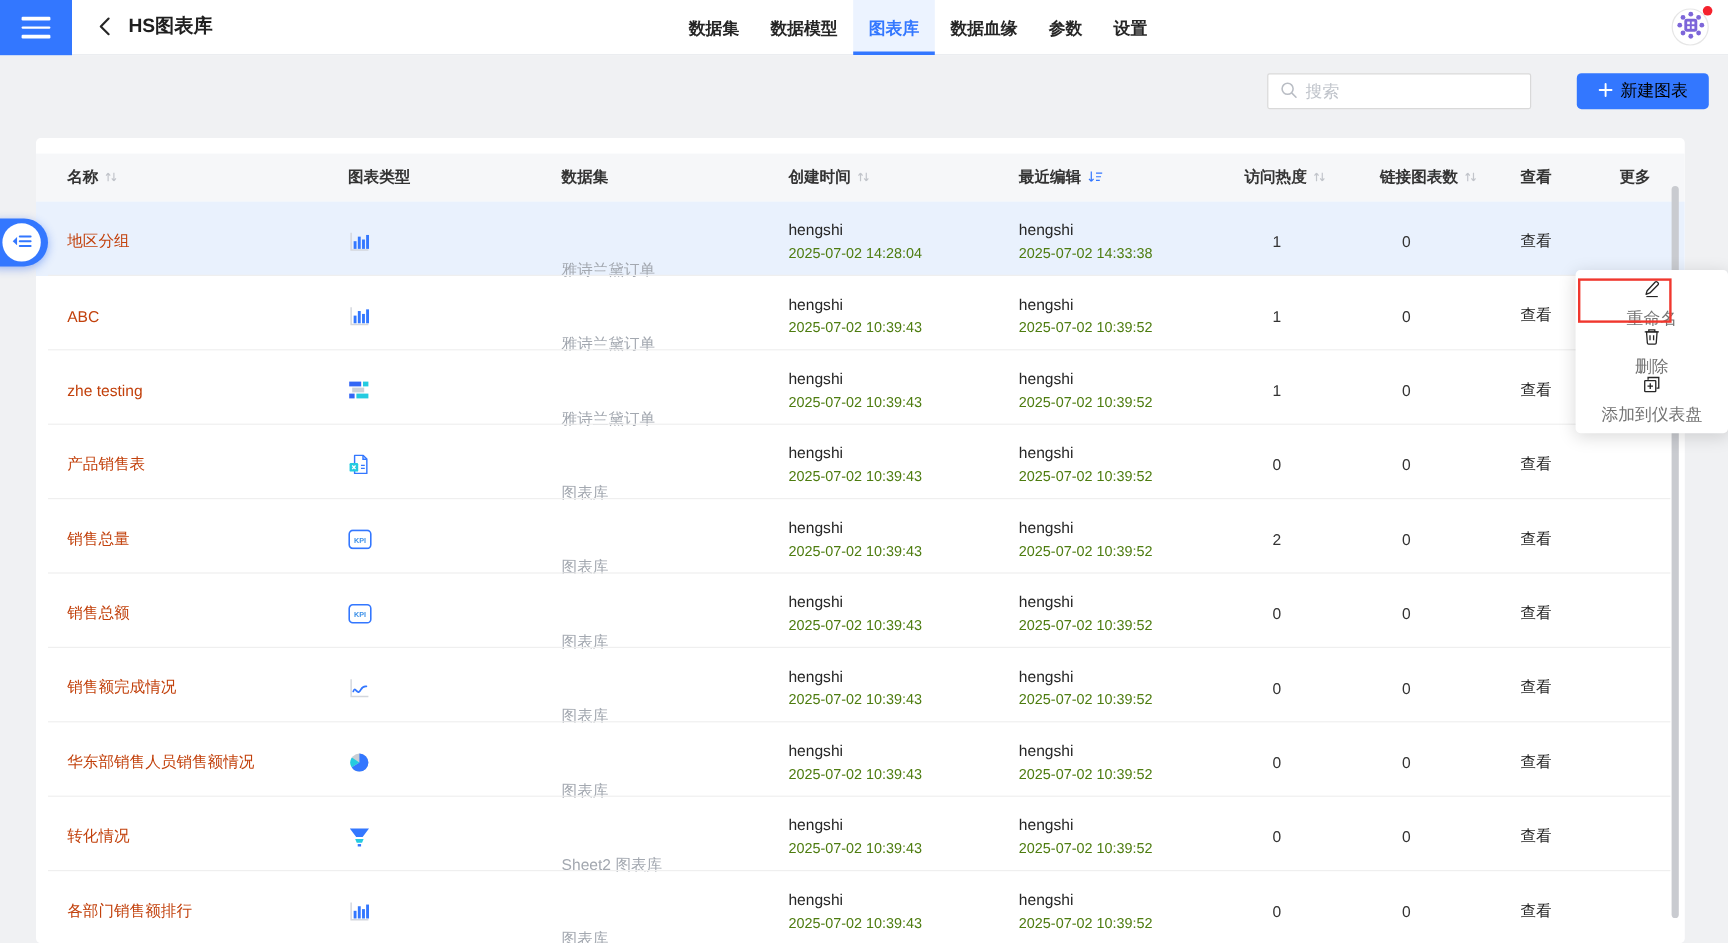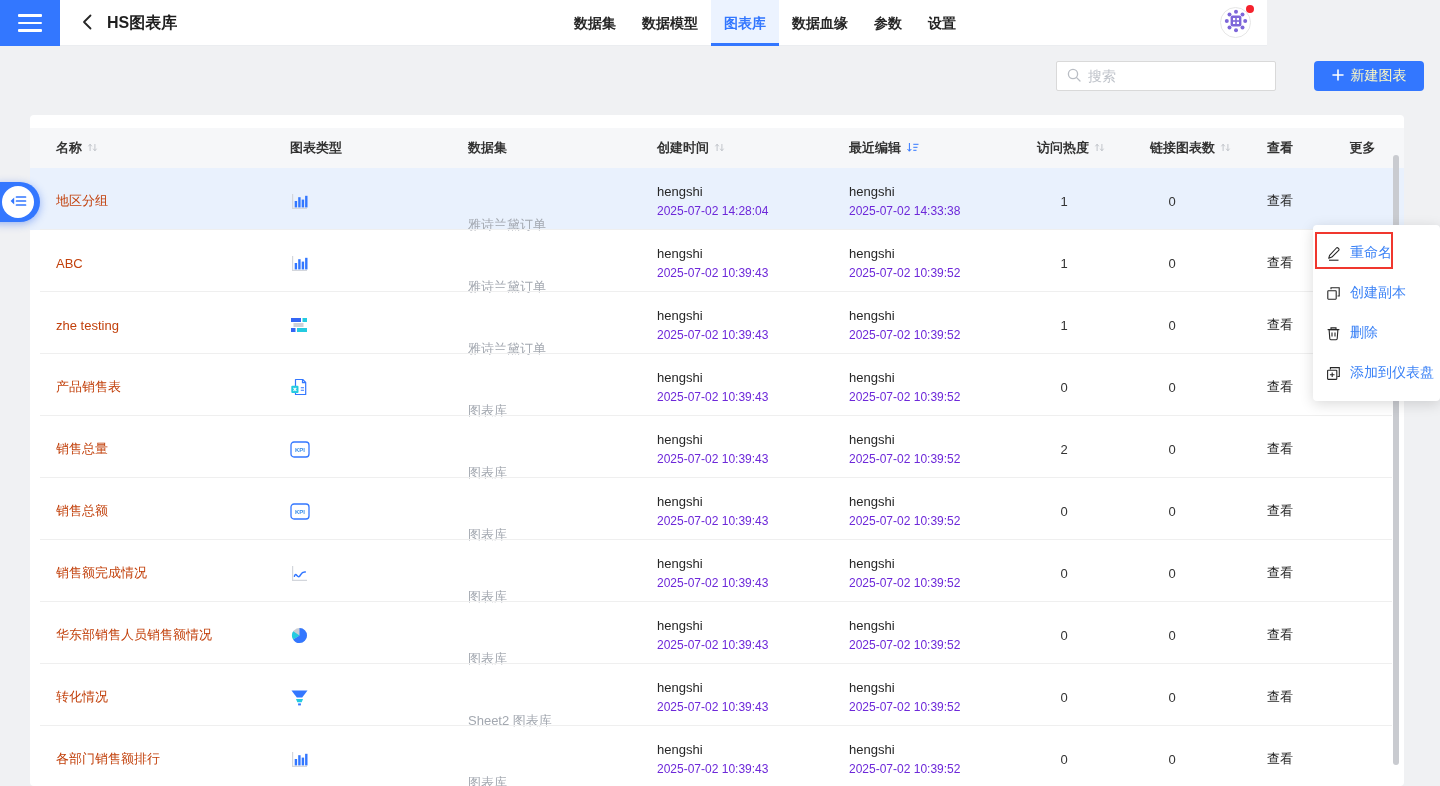--- a/index.html
+++ b/index.html
@@ -6,63 +6,63 @@
   html,body { width:1440px; height:786px; }
   body {
     position: relative;
     overflow: hidden;
     background: #f0f1f3;
     font-family: "Liberation Sans", "DejaVu Sans", sans-serif;
     color: #262626;
     font-size: 13px;
   }
   
-  .navbar { position:absolute; top:0; left:0; width:1267px; height:46px; background:#fff; border-bottom:1px solid #ebedf0; z-index:40; }
+  .navbar { position:absolute; top:0; left:0; width:1440px; height:46px; background:#fff; border-bottom:1px solid #ebedf0; z-index:40; }
   .hamburger { position:absolute; left:0; top:0; width:60px; height:46px; background:#3377ff; display:flex; flex-direction:column; justify-content:center; align-items:center; gap:5px; cursor:pointer; }
   .hamburger span { width:24px; height:2.5px; background:#fff; border-radius:1px; }
   .back-btn { position:absolute; left:74px; top:0; width:26px; height:46px; display:flex; align-items:center; justify-content:center; cursor:pointer; }
   .page-title { position:absolute; left:107px; top:0; height:46px; line-height:46px; font-size:16px; font-weight:700; color:#1f1f1f; }
   .nav-tabs { position:absolute; left:561px; top:0; height:46px; display:flex; }
   .nav-tab { height:46px; line-height:46px; padding:0 13px; font-size:14px; font-weight:600; color:#262626; cursor:pointer; white-space:nowrap; }
   .nav-tab.active { color:#3377ff; background:#ecf3ff; box-shadow: inset 0 -3px 0 #3377ff; }
   .avatar { position:absolute; right:16px; top:7px; width:31px; height:31px; border-radius:50%; background:#fff; border:1px solid #e6e6e6; display:flex; align-items:center; justify-content:center; cursor:pointer; }
   .notif-dot { position:absolute; right:13px; top:5px; width:8px; height:8px; border-radius:50%; background:#f5222d; }
 
   
   .search-box { position:absolute; left:1056px; top:61px; width:220px; height:30px; background:#fff; border:1px solid #d9d9d9; border-radius:2px; display:flex; align-items:center; padding:0 10px; gap:7px; }
   .search-box input { border:none; outline:none; flex:1; font-size:14px; color:#262626; font-family:inherit; background:transparent; }
   .search-box input::placeholder { color:#bfc3ca; }
-  .new-chart-btn { position:absolute; left:1314px; top:61px; width:110px; height:30px; background:#3377ff; border:none; border-radius:4px; color:#fef9c3; font-size:14px; font-family:inherit; display:flex; align-items:center; justify-content:center; gap:7px; cursor:pointer; }
+  .new-chart-btn { position:absolute; left:1314px; top:61px; width:110px; height:30px; background:#3377ff; border:none; border-radius:4px; color:#000000; font-size:14px; font-family:inherit; display:flex; align-items:center; justify-content:center; gap:7px; cursor:pointer; }
 
   
   .card { position:absolute; left:30px; top:115px; width:1374px; height:671px; background:#fff; border-radius:4px; overflow:hidden; }
   .grid-cols { display:grid; grid-template-columns:234px 178px 189px 192px 170px 90px 126px 90px 75px; padding-left:26px; align-items:center; }
   .thead { margin-top:13px; height:40px; background:#f6f7f9; font-size:13px; font-weight:600; color:#333; }
   .th { display:flex; align-items:center; gap:5px; white-space:nowrap; }
   .th.align-right { justify-content:flex-end; padding-right:4px; }
   .th.align-center { justify-content:center; }
   .trow { height:62px; position:relative; cursor:pointer; }
   .trow::after { content:""; position:absolute; left:10px; right:12px; bottom:0; border-bottom:1px solid #efefef; }
   .trow.selected { background:#e9f1fd; }
   .cell-name { color:#c2410c; white-space:nowrap; }
   .cell-icon { display:flex; align-items:center; }
   .cell-dataset { color:#a3a8b0; white-space:nowrap;margin-top:48px; }
   .twoline .who { color:#262626; line-height:17px; }
-  .twoline .when { color:#6d28d9; font-size:12px; line-height:17px; margin-top:3px; }
+  .twoline .when { color:#4d7c0f; font-size:12px; line-height:17px; margin-top:3px; }
   .cell-num { text-align:center; color:#333; }
   .cell-view { text-align:center; color:#262626; }
   .cell-view span { cursor:pointer; }
   .cell-more { display:flex; justify-content:center; }
   .more-btn { width:22px; height:22px; display:flex; align-items:center; justify-content:center; cursor:pointer; }
 
   .scroll-thumb { position:absolute; right:5px; top:40px; width:6px; height:610px; background:#c9cbd0; border-radius:3px; z-index:10; cursor:pointer; }
 
   
   .context-menu { position:absolute; left:1313px; top:225px; width:127px; background:#fff; border-radius:4px; box-shadow:0 3px 14px rgba(0,0,0,.15); padding:8px 0; z-index:60; }
-  .menu-item { height:40px; display:flex; align-items:center; gap:9px; padding:0 13px; font-size:14px; color:#3b82f6; cursor:pointer; white-space:nowrap; }
+  .menu-item { height:40px; display:flex; align-items:center; gap:9px; padding:0 13px; font-size:14px; color:#737373; cursor:pointer; white-space:nowrap;flex-direction:column; }
   .menu-item .mi-icon { display:flex; align-items:center; width:15px; }
   .highlight-box { position:absolute; left:2px; top:7px; width:78px; height:37px; border:2px solid #f0372e; pointer-events:none; }
 
   
   .float-toggle { position:absolute; left:-20px; top:182px; width:60px; height:40px; background:#3377ff; border-radius:20px; box-shadow:0 2px 8px rgba(40,100,240,.45); z-index:50; cursor:pointer; }
   .float-inner { position:absolute; left:22px; top:4px; width:32px; height:32px; background:#fff; border-radius:50%; display:flex; align-items:center; justify-content:center; }
 </style>
 </head>
 <body>
 
@@ -479,29 +479,20 @@
           <svg width="15" height="15" viewBox="0 0 15 15" fill="none">
             <path d="M2.7 12.3l.9-3L10.4 2a1.1 1.1 0 0 1 1.6 0l.7.7a1.1 1.1 0 0 1 0 1.6L5.9 11.1l-3.2 1.2z" stroke="#262626" stroke-width="1.1" stroke-linejoin="round"></path>
             <path d="M3 14.2h9.5" stroke="#262626" stroke-width="1.1"></path>
           </svg>
         </span>
     <span>重命名</span>
   </div>
       <div class="menu-item">
     <span class="mi-icon">
           <svg width="15" height="15" viewBox="0 0 15 15" fill="none" stroke="#262626" stroke-width="1.1">
-            <path d="M5 3.3V1.8h8.2V10h-1.6"></path>
-            <rect x="1.8" y="4.8" width="8.4" height="8.4" rx="0.6"></rect>
-          </svg>
-        </span>
-    <span>创建副本</span>
-  </div>
-      <div class="menu-item">
-    <span class="mi-icon">
-          <svg width="15" height="15" viewBox="0 0 15 15" fill="none" stroke="#262626" stroke-width="1.1">
             <path d="M1.6 3.6h11.8"></path>
             <path d="M5 3.6V1.9h5v1.7"></path>
             <path d="M3.1 3.6h8.8l-.7 9.2a1 1 0 0 1-1 .9H4.8a1 1 0 0 1-1-.9z"></path>
             <path d="M6 6.4v4.2M9 6.4v4.2"></path>
           </svg>
         </span>
     <span>删除</span>
   </div>
       <div class="menu-item">
     <span class="mi-icon">

